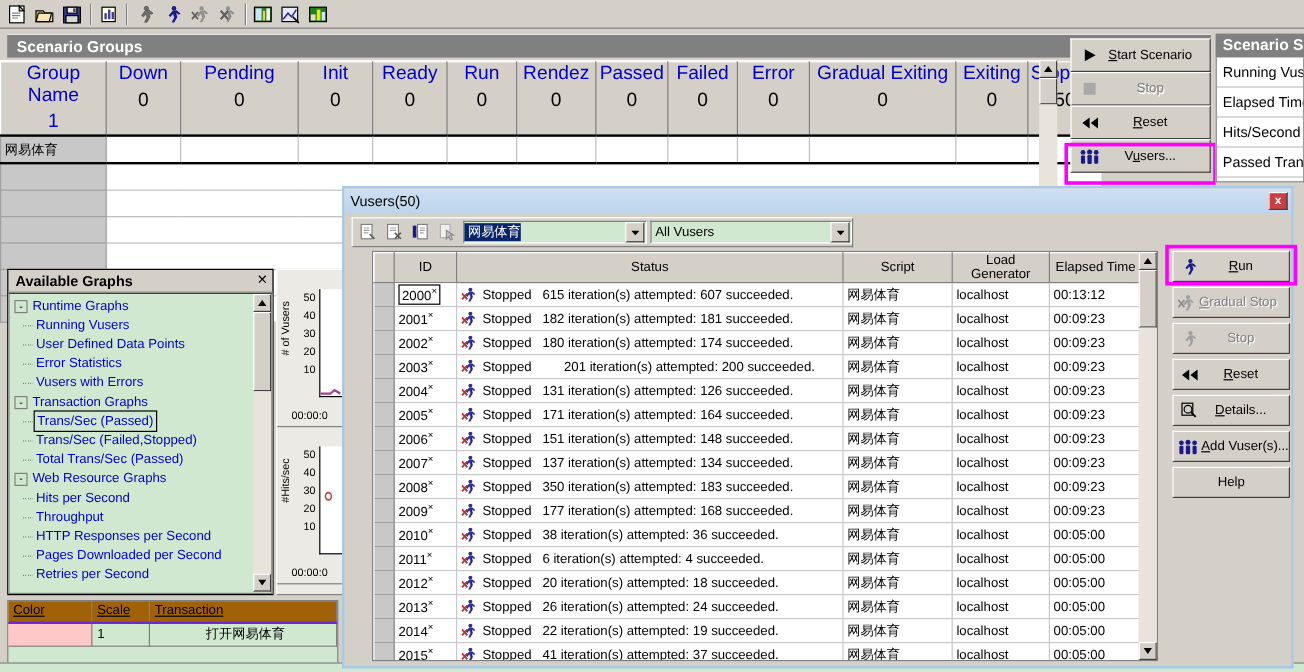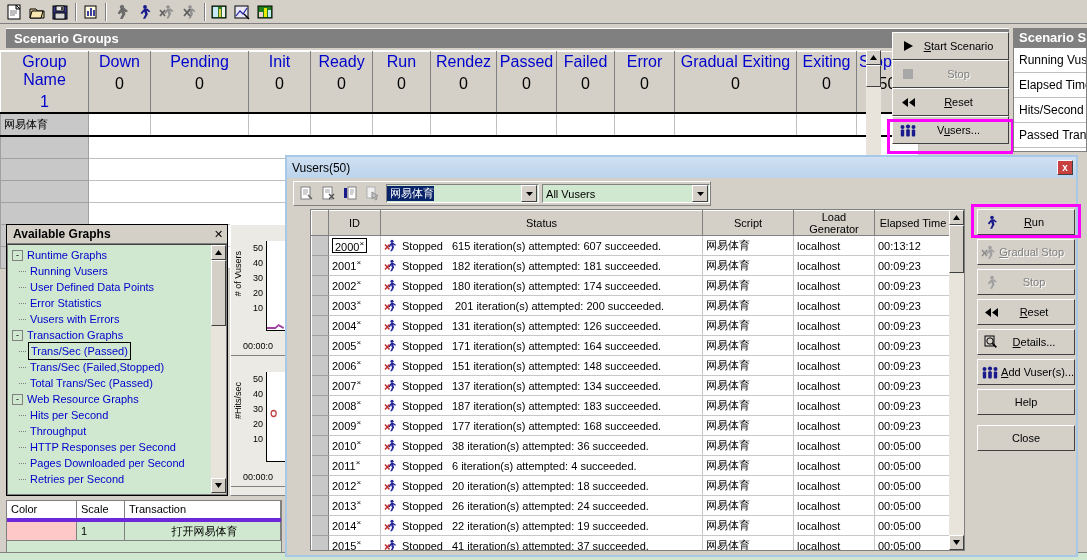--- a/index.html
+++ b/index.html
@@ -95,21 +95,21 @@
         white-space:nowrap;}
   .yticks{position:absolute;left:12px;top:16px;width:20px;text-align:right;}
   .ytick{font-size:9px;height:15px;line-height:15px;}
   .plot{position:absolute;left:35px;top:16px;right:2px;bottom:24px;background:#fff;border-left:1px solid #000;
         border-bottom:1px solid #000;}
   .xlab{position:absolute;left:12px;bottom:4px;font-size:9px;white-space:nowrap;}
 
   
   .legend{position:absolute;left:6px;top:500px;width:276px;height:56px;background:#cfe8cf;
           border:1px solid #808080;box-sizing:border-box;}
-  .lg-head{display:flex;height:17px;border-bottom:4px solid #6d28d9;background:#ffffff;}
+  .lg-head{display:flex;height:17px;border-bottom:2px solid #6d28d9;background:#a16207;text-decoration:underline;}
   .lg-head div{font-size:11px;line-height:17px;padding-left:4px;border-right:1px solid #808080;box-sizing:border-box;}
   .lg-row{display:flex;height:19px;}
   .lg-row div{font-size:11px;line-height:19px;padding-left:4px;border-right:1px solid #808080;
               border-bottom:1px solid #808080;box-sizing:border-box;}
   .c-color{width:70px;} .c-scale{width:48px;} .c-trans{width:156px;}
   .swatch{background:#ffc8c8;}
 
   
   .vdlg{position:absolute;left:285px;top:155px;width:793px;height:402px;background:#d4d0c8;
         border:2px solid #a8c8e8;box-sizing:border-box;}
@@ -707,21 +707,21 @@
               <td>
                 <span class="stat">
                   <svg width="14" height="13" viewBox="0 0 14 13">
                     <g fill="#2a2a9c">
                       <circle cx="8" cy="2.3" r="1.6"></circle>
                       <path d="M7 4 l-2.8 3.4 l1.2 1 l1.8-2.1 l0.8 2.5 l-1.8 3.5 h1.8 l2.1-3.8 l-0.8-3 l1.8 1.3 l1.1-0.8 l-2.6-2.1 Z"></path>
                     </g>
                     <path d="M1 5.5 l4.5 5 M5.5 5.5 l-4.5 5" stroke="#c03030" stroke-width="1.5"></path>
                   </svg>
                   <span>Stopped</span>
-                  <span style="margin-left:8px">201 iteration(s)  attempted: 200 succeeded.</span>
+                  <span style="margin-left:23px">201 iteration(s)  attempted: 200 succeeded.</span>
                 </span>
               </td>
               <td>网易体育</td>
               <td>localhost</td>
               <td>00:09:23</td>
             </tr>
             <tr>
               <td class="rowhdr"></td>
               <td class="idcell"><span>2004<span class="sup">×</span></span></td>
               <td>
@@ -807,21 +807,21 @@
               <td>
                 <span class="stat">
                   <svg width="14" height="13" viewBox="0 0 14 13">
                     <g fill="#2a2a9c">
                       <circle cx="8" cy="2.3" r="1.6"></circle>
                       <path d="M7 4 l-2.8 3.4 l1.2 1 l1.8-2.1 l0.8 2.5 l-1.8 3.5 h1.8 l2.1-3.8 l-0.8-3 l1.8 1.3 l1.1-0.8 l-2.6-2.1 Z"></path>
                     </g>
                     <path d="M1 5.5 l4.5 5 M5.5 5.5 l-4.5 5" stroke="#c03030" stroke-width="1.5"></path>
                   </svg>
                   <span>Stopped</span>
-                  <span style="margin-left:5px">187 iteration(s)  attempted: 183 succeeded.</span>
+                  <span style="margin-left:5px">350 iteration(s)  attempted: 183 succeeded.</span>
                 </span>
               </td>
               <td>网易体育</td>
               <td>localhost</td>
               <td>00:09:23</td>
             </tr>
             <tr>
               <td class="rowhdr"></td>
               <td class="idcell"><span>2009<span class="sup">×</span></span></td>
               <td>
@@ -1044,20 +1044,17 @@
               <circle cx="14.5" cy="3" r="2"></circle>
                 <rect x="12.8" y="5.5" width="3.4" height="7" rx="1"></rect>
             </g>
           </svg>
         </span>
         <span class="bl" style="padding-right:0;text-align:left"><span class="u">A</span>dd Vuser(s)...</span>
       </div>
       <div class="vbtn noico gap">
         <span class="bl">Help</span>
       </div>
-      <div class="vbtn noico">
-        <span class="bl">Close</span>
-      </div>
       <div class="mag-hl" style="left:-6px;top:-5px;width:110px;height:34px;"></div>
     </div>
   </div>
 
 </div>
 
 </body></html>

